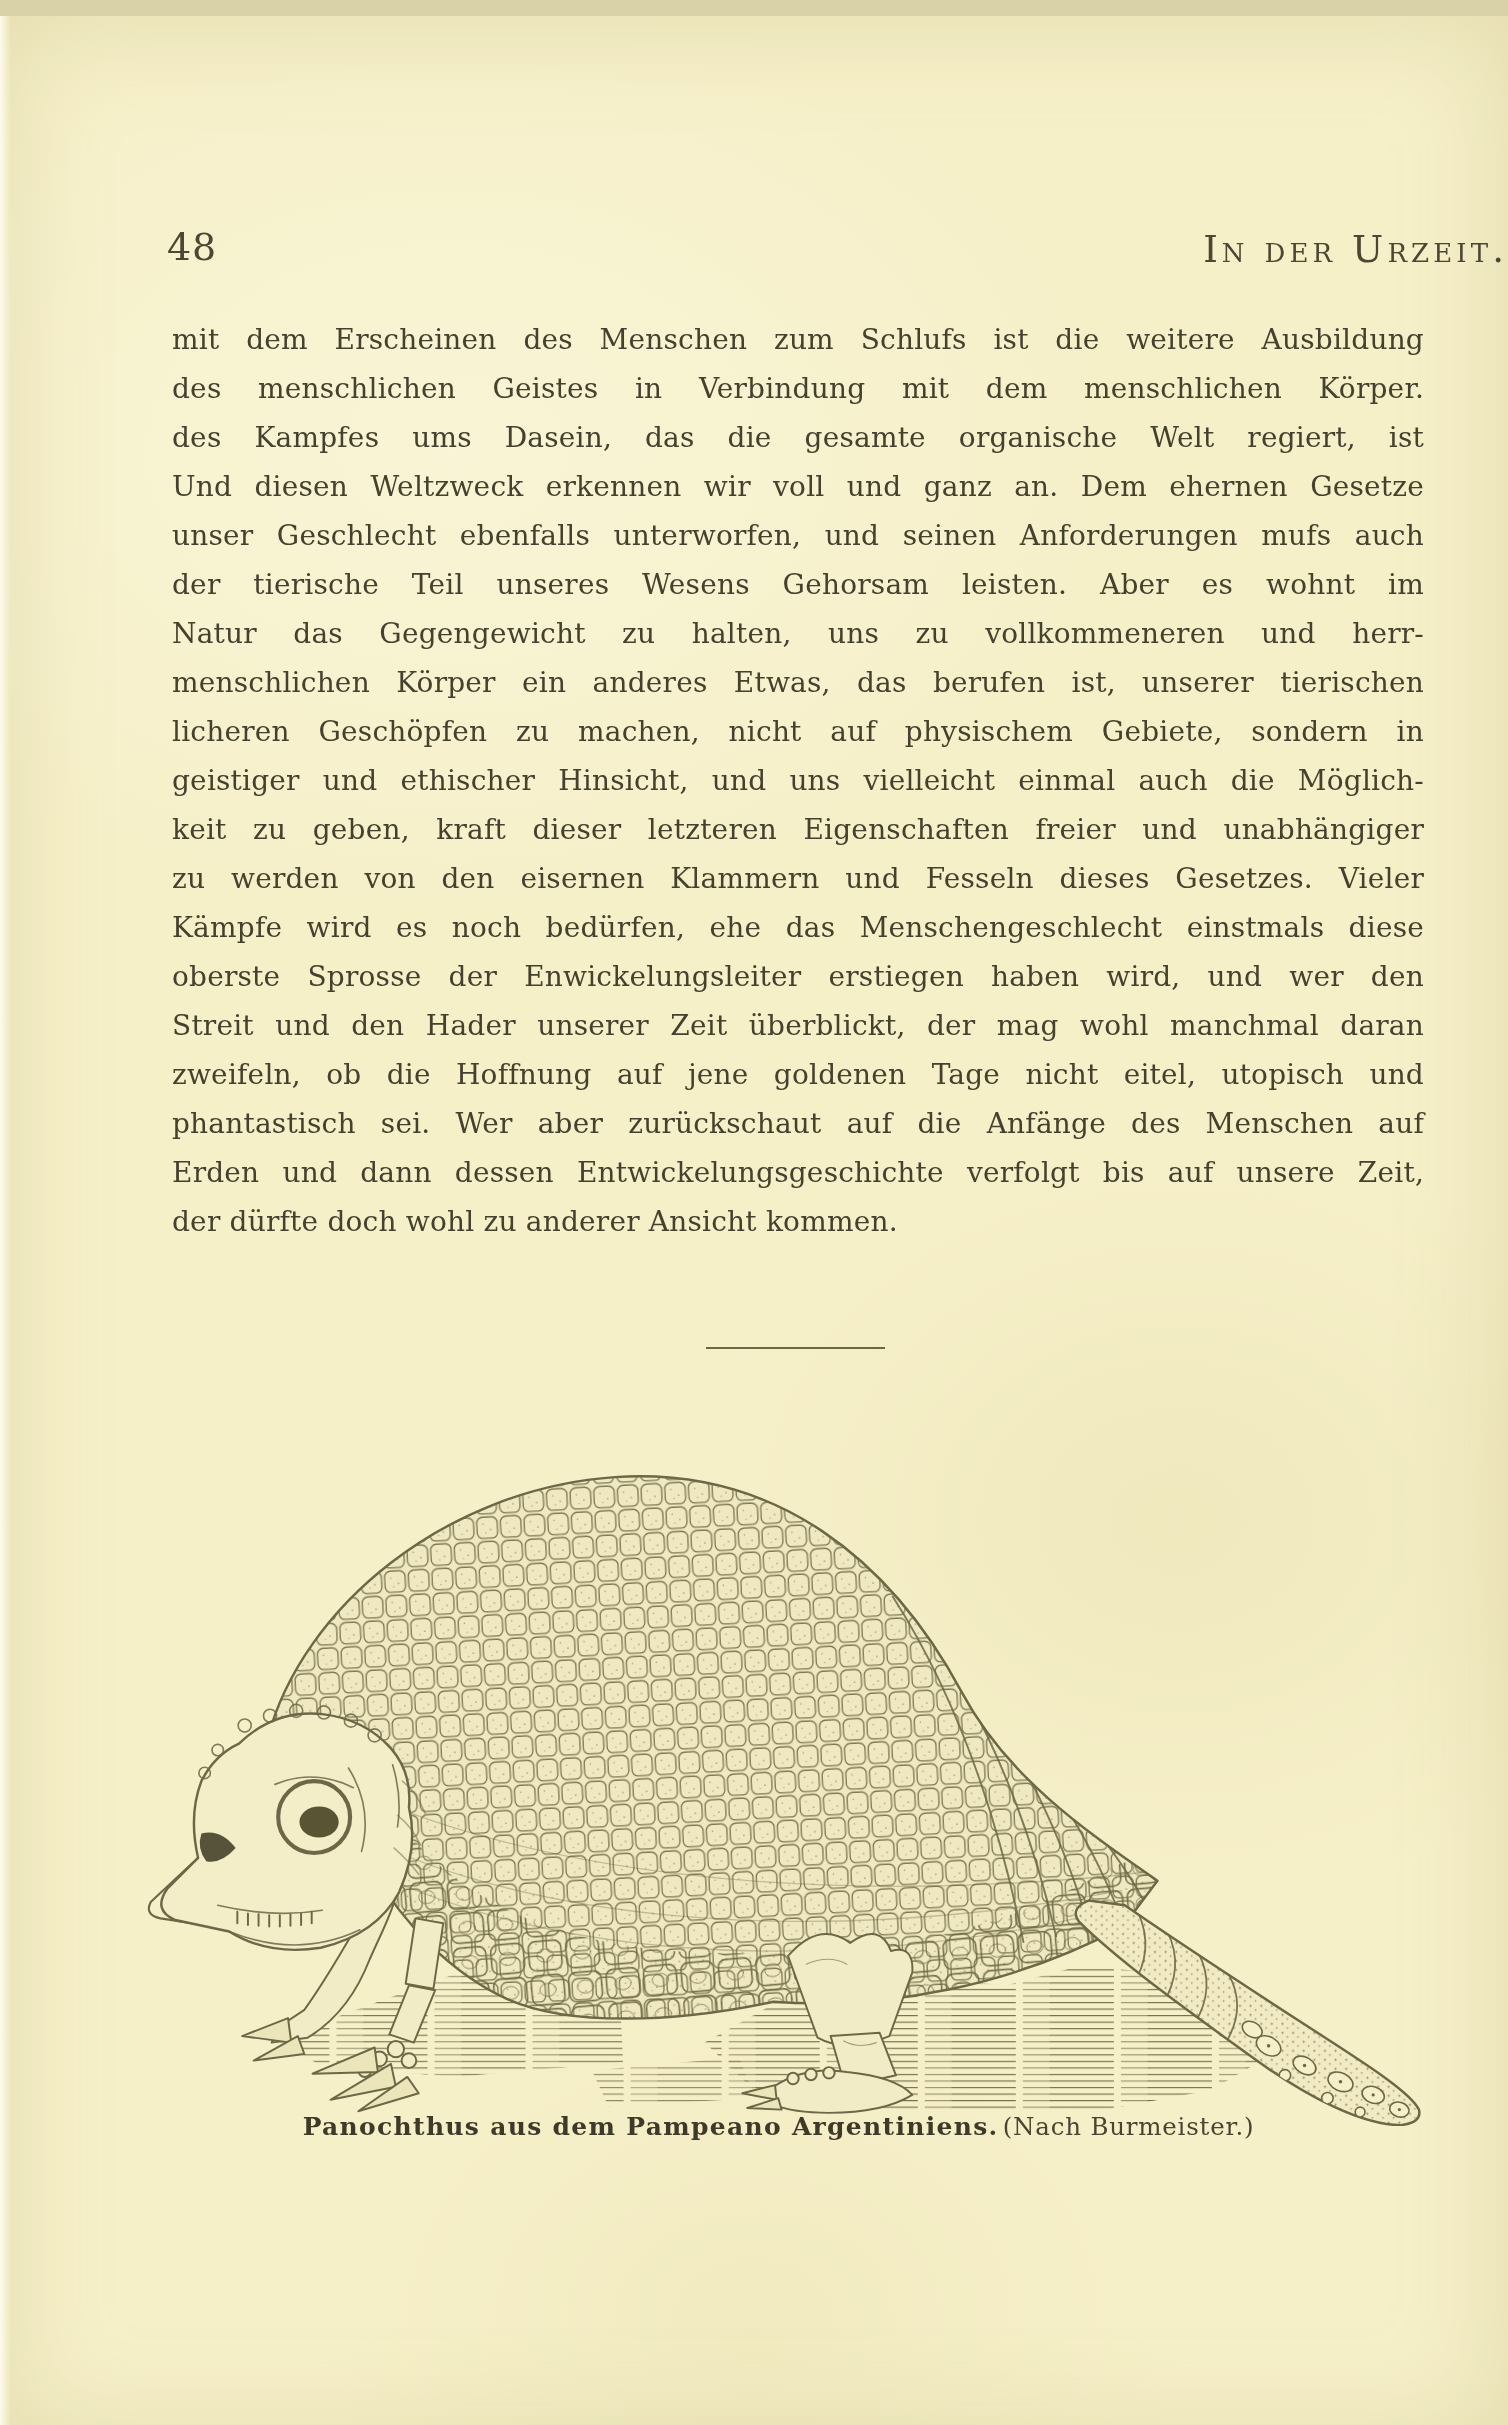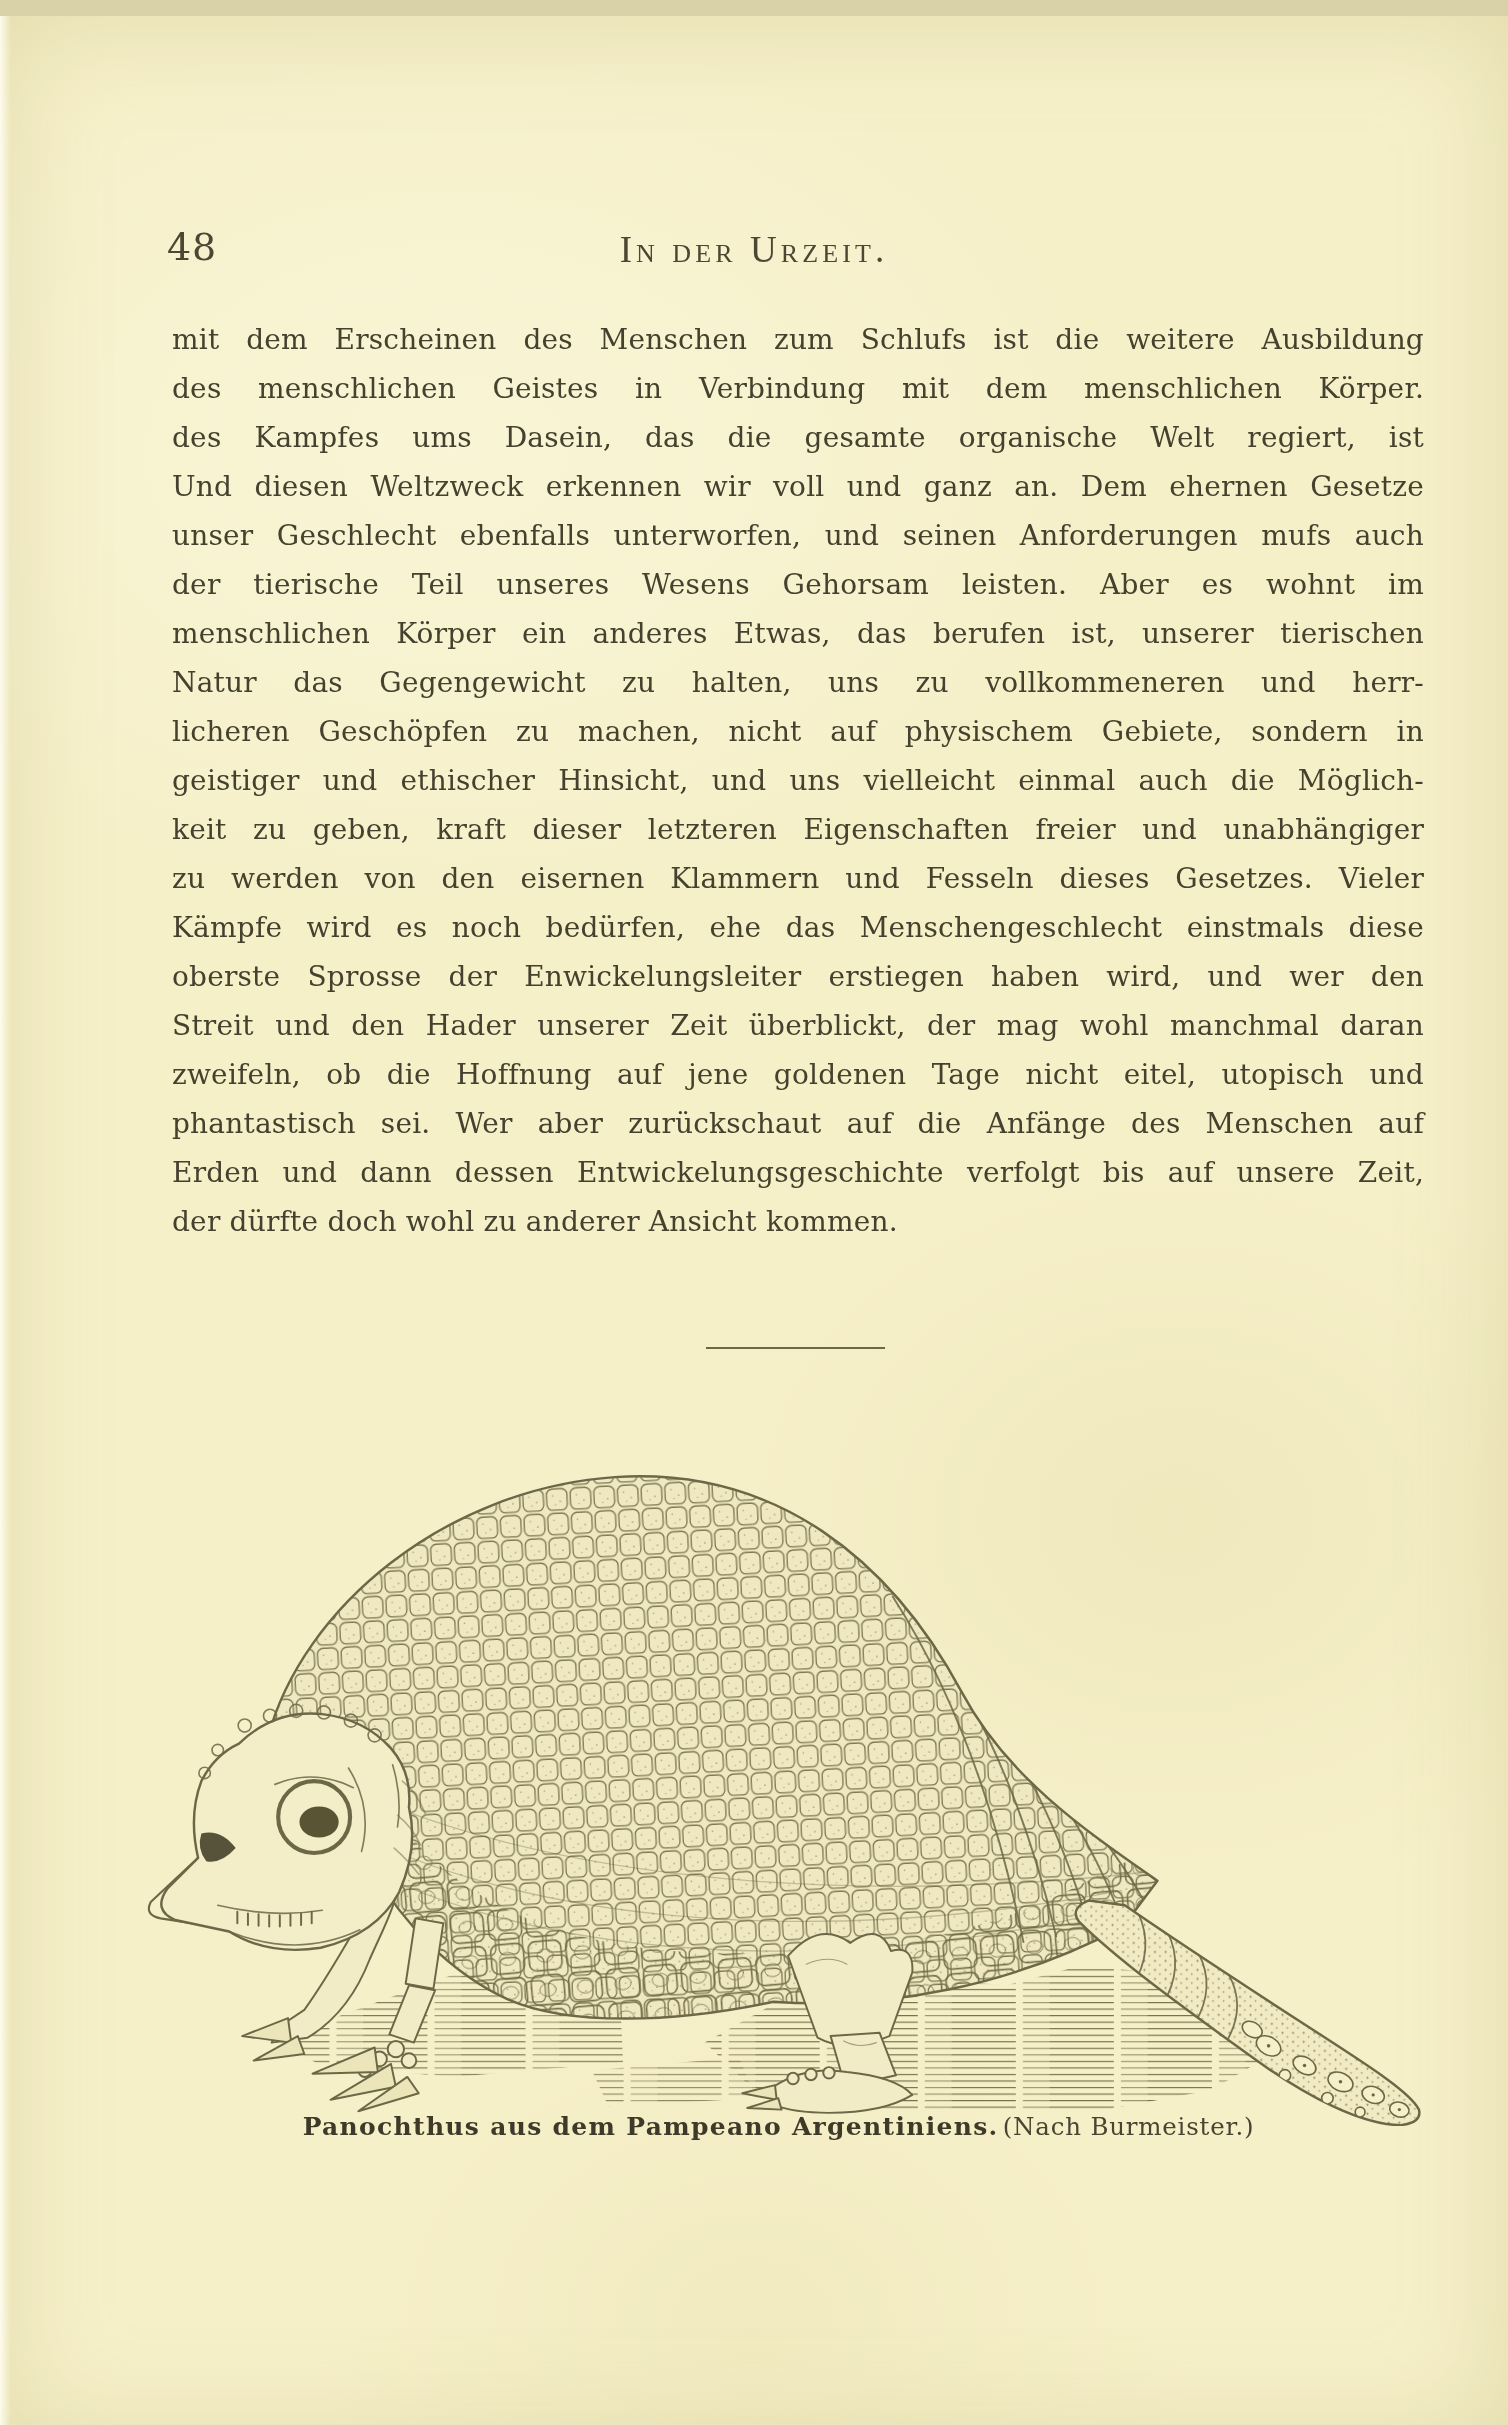--- a/index.html
+++ b/index.html
@@ -20,23 +20,23 @@
   .scan-edge {
     position: absolute; left: 0; top: 0; width: 11.4px; height: 100%;
     background: linear-gradient(90deg, #fdfbec 0%, rgba(253,251,236,0) 100%);
   }
   .page-number {
     position: absolute; left: 167px; top: 209px;
     font-size: 38px; color: #4c4734; letter-spacing: 0.8px;
   }
   .running-title {
     position: absolute; left: 0; top: 212px; width: 100%;
-    text-align: center;
+    text-align: right;
     font-variant: small-caps;
-    font-size: 37px; letter-spacing: 4.1px; color: #4c4734; font-family: Liberation Serif, serif;
+    font-size: 37px; letter-spacing: 4.1px; color: #4c4734;
   }
   .bodytext {
     position: absolute; left: 172px; top: 299px; width: 1252px;
     font-size: 28px; line-height: 49px; color: #45412f;
     letter-spacing: 0.2px;
   }
   .line { text-align: justify; text-align-last: justify; -moz-text-align-last: justify; }
   .line.last { text-align-last: left; -moz-text-align-last: left; }
   .divider {
     position: absolute; left: 706px; top: 1331px; width: 179px; height: 0;
@@ -60,22 +60,22 @@
   <div class="page-number">48</div>
   <div class="running-title">In der Urzeit.</div>
 
   <div class="bodytext">
     <div class="line">mit dem Erscheinen des Menschen zum Schlufs ist die weitere Ausbildung</div>
     <div class="line">des menschlichen Geistes in Verbindung mit dem menschlichen Körper.</div>
     <div class="line">des Kampfes ums Dasein, das die gesamte organische Welt regiert, ist</div>
     <div class="line">Und diesen Weltzweck erkennen wir voll und ganz an. Dem ehernen Gesetze</div>
     <div class="line">unser Geschlecht ebenfalls unterworfen, und seinen Anforderungen mufs auch</div>
     <div class="line">der tierische Teil unseres Wesens Gehorsam leisten. Aber es wohnt im</div>
+    <div class="line">Natur das Gegengewicht zu halten, uns zu vollkommeneren und herr-</div>
     <div class="line">menschlichen Körper ein anderes Etwas, das berufen ist, unserer tierischen</div>
-    <div class="line">Natur das Gegengewicht zu halten, uns zu vollkommeneren und herr-</div>
     <div class="line">licheren Geschöpfen zu machen, nicht auf physischem Gebiete, sondern in</div>
     <div class="line">geistiger und ethischer Hinsicht, und uns vielleicht einmal auch die Möglich-</div>
     <div class="line">keit zu geben, kraft dieser letzteren Eigenschaften freier und unabhängiger</div>
     <div class="line">zu werden von den eisernen Klammern und Fesseln dieses Gesetzes. Vieler</div>
     <div class="line">Kämpfe wird es noch bedürfen, ehe das Menschengeschlecht einstmals diese</div>
     <div class="line">oberste Sprosse der Enwickelungsleiter erstiegen haben wird, und wer den</div>
     <div class="line">Streit und den Hader unserer Zeit überblickt, der mag wohl manchmal daran</div>
     <div class="line">zweifeln, ob die Hoffnung auf jene goldenen Tage nicht eitel, utopisch und</div>
     <div class="line">phantastisch sei. Wer aber zurückschaut auf die Anfänge des Menschen auf</div>
     <div class="line">Erden und dann dessen Entwickelungsgeschichte verfolgt bis auf unsere Zeit,</div>

